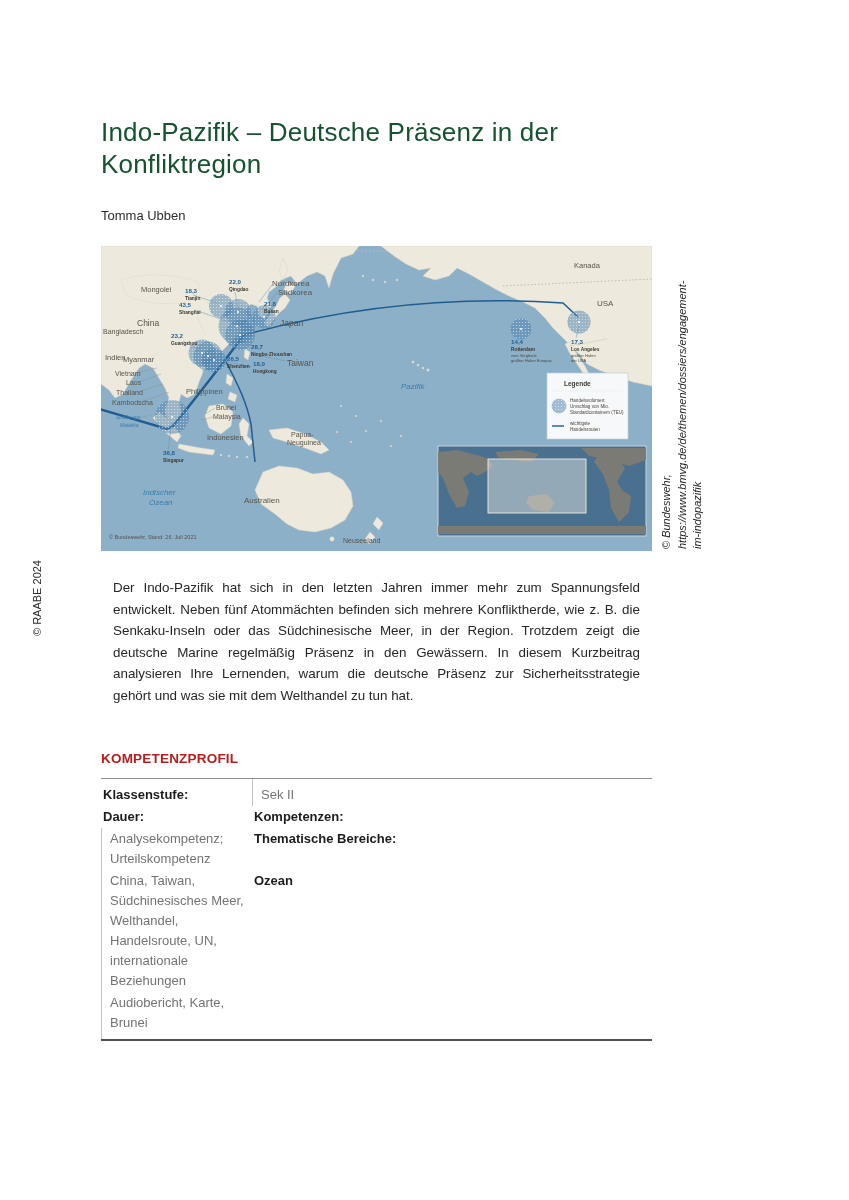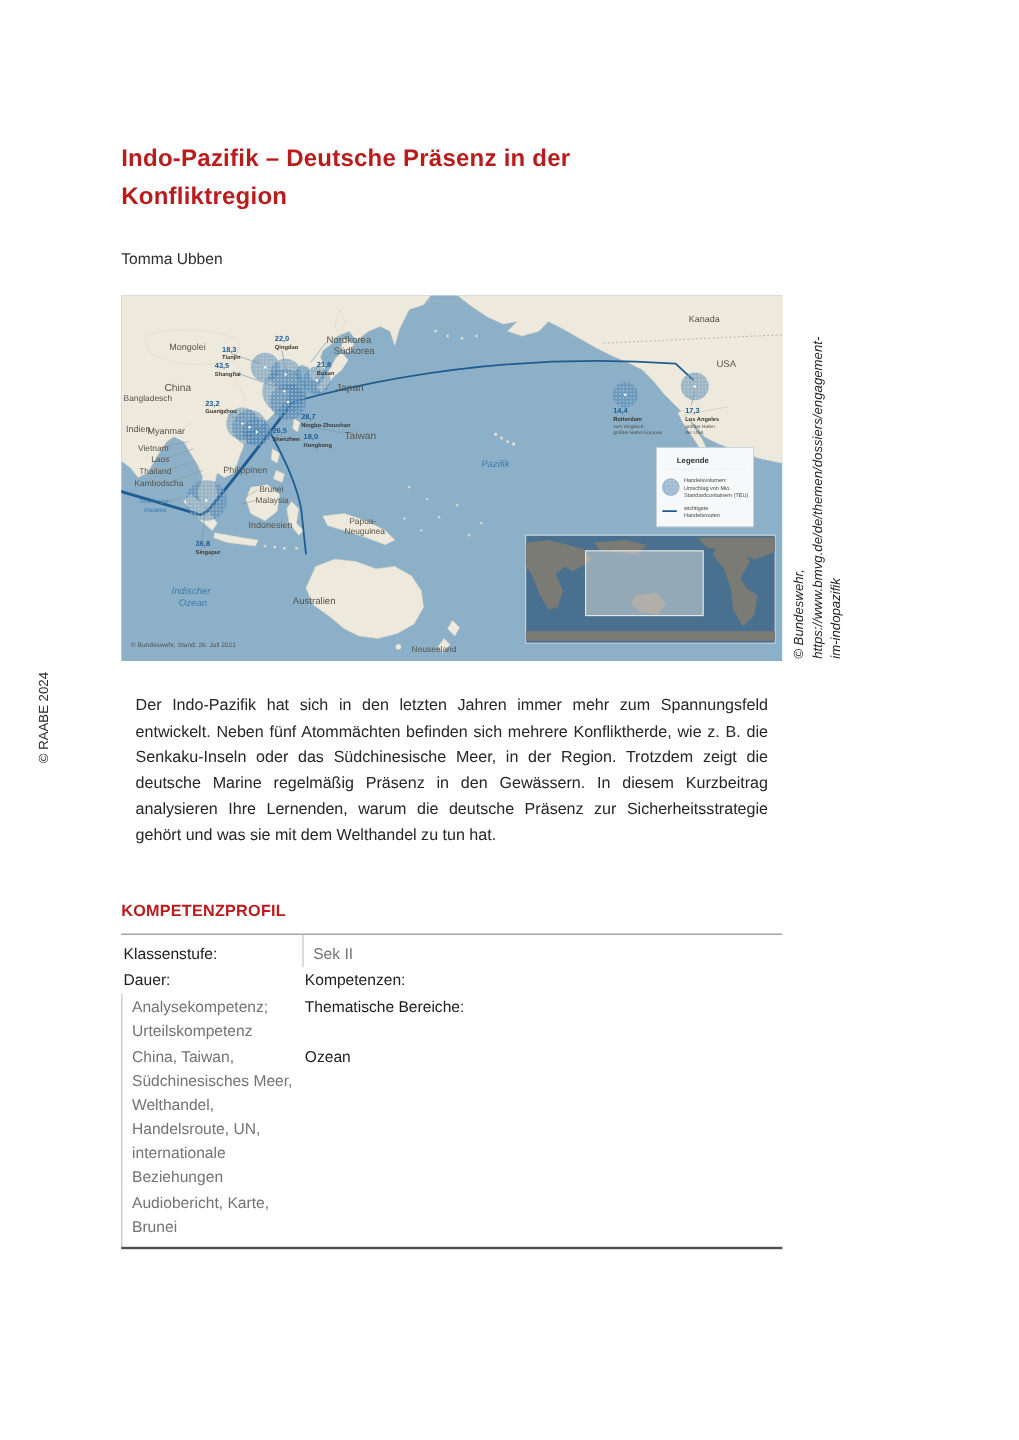--- a/index.html
+++ b/index.html
@@ -1,26 +1,26 @@
 <!DOCTYPE html>
 <html><head>
 <meta charset="utf-8">
 <style>
   html,body{margin:0;padding:0;background:#fff;}
   .page{position:relative;width:849px;height:1200px;background:#ffffff;
         font-family:"Liberation Sans",sans-serif;overflow:hidden;margin:0 auto;}
   .content{position:absolute;left:101px;top:116px;width:551px;}
-  h1{font-size:20px;line-height:32px;font-weight:700;color:#b91c1c;margin:0;max-width:500px;letter-spacing:.2px;}
+  h1{font-size:26px;line-height:32px;font-weight:400;color:#14532d;margin:0;max-width:500px;letter-spacing:.2px;}
   .author{margin:28px 0 0;font-size:13px;color:#2d2d2d;}
   .map-fig{margin:23px 0 0;width:551px;height:305px;line-height:0;}
   .intro{margin:26px 12px 0;font-size:13.4px;line-height:21.6px;color:#262626;text-align:justify;}
   h2{margin:44px 0 0;font-size:13.5px;font-weight:700;color:#b91c1c;letter-spacing:.2px;}
   .ktable{margin-top:12px;border-top:1px solid #8f8f8f;border-bottom:2px solid #505050;
           display:grid;grid-template-columns:151px 1fr;}
-  .kl{font-weight:400;font-size:13px;line-height:20px;color:#1c1c1c;padding:1px 0 1px 2px;}
+  .kl{font-weight:700;font-size:13px;line-height:20px;color:#1c1c1c;padding:1px 0 1px 2px;}
   .kv{border-left:1px solid #c3c3c3;font-size:13px;line-height:20px;color:#737373;padding:1px 0 1px 8px;}
   .ktable > div:nth-child(-n+2){padding-top:6px;}
   .ktable > div:nth-last-child(-n+2){padding-bottom:6px;}
   .note-left{position:absolute;left:31px;top:636px;transform:rotate(-90deg);transform-origin:0 0;
              white-space:nowrap;font-size:11px;color:#2a2a2a;}
   .note-right{position:absolute;left:659px;top:549px;transform:rotate(-90deg);transform-origin:0 0;
               font-size:11px;font-style:italic;color:#1f1f1f;line-height:15.5px;white-space:nowrap;}
   svg text{font-family:"Liberation Sans",sans-serif;}
   .cty{fill:#57534a;}
   .oce{fill:#3a7cae;font-style:italic;}

